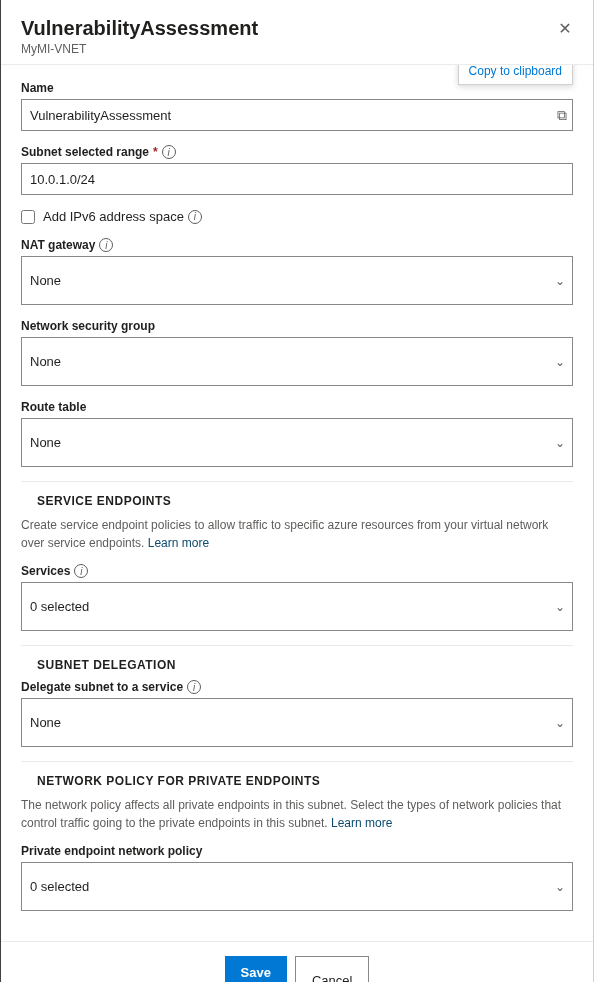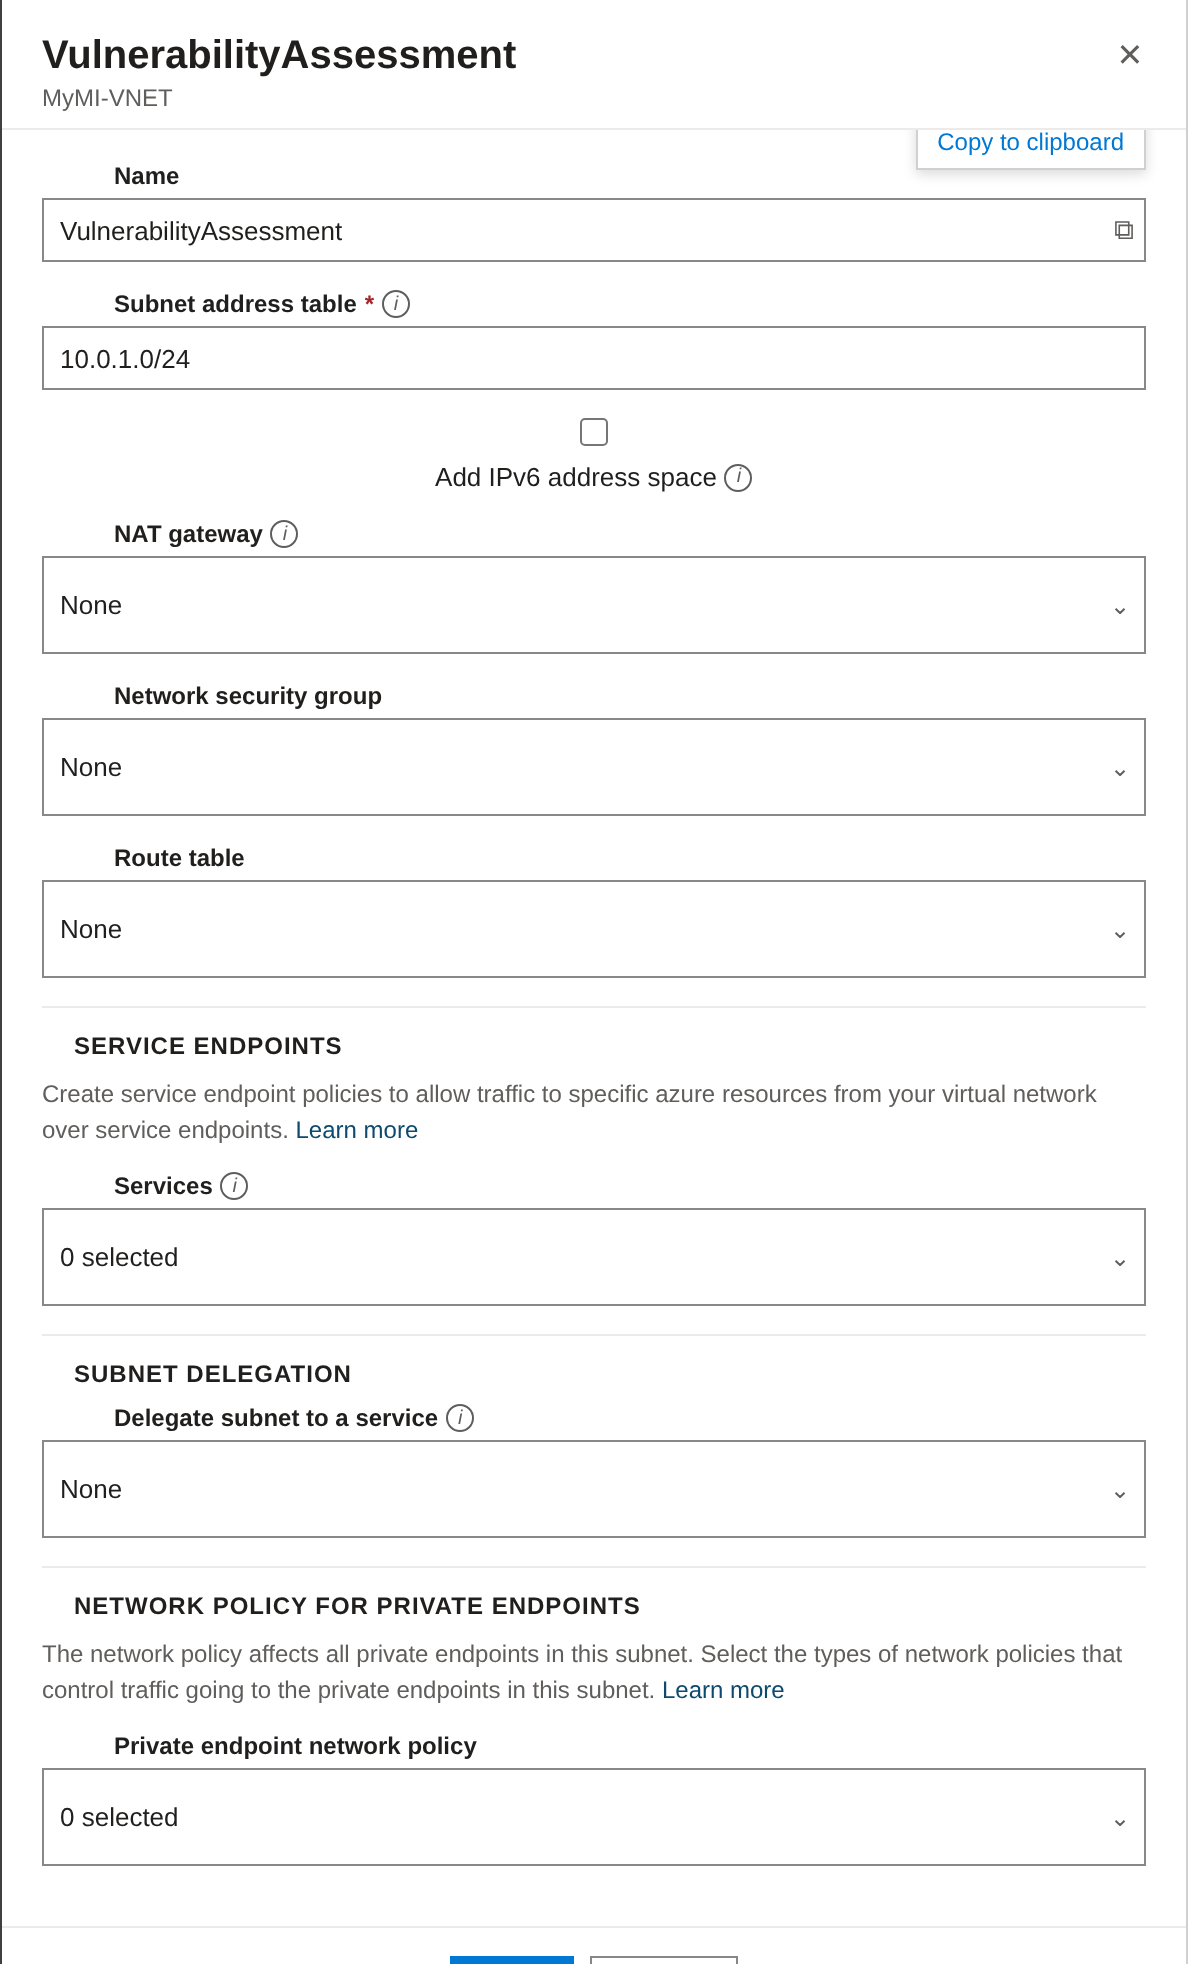--- a/index.html
+++ b/index.html
@@ -62,21 +62,20 @@
       margin-bottom: 14px;
     }
     .field-label {
       font-size: 12px;
       font-weight: 600;
       color: #201f1e;
       margin-bottom: 4px;
       display: flex;
       align-items: center;
       gap: 4px;
-      margin-left: 36px;
     }
     .required-star {
       color: #a4262c;
     }
     .info-icon {
       display: inline-flex;
       align-items: center;
       justify-content: center;
       width: 14px;
       height: 14px;
@@ -133,21 +132,20 @@
       font-size: 12px;
       color: #605e5c;
       text-align: right;
       margin-top: 3px;
     }
     .checkbox-row {
       display: flex;
       align-items: center;
       gap: 8px;
       margin-bottom: 14px;
-      flex-direction: column;
     }
     .checkbox-input {
       width: 14px;
       height: 14px;
       border: 1px solid #8a8886;
       cursor: pointer;
     }
     .checkbox-label {
       font-size: 13px;
       color: #201f1e;
@@ -258,21 +256,21 @@
         </div>
         <input type="text" class="text-input" value="VulnerabilityAssessment" style="">
         <button class="copy-icon-btn">
           <span>⧉</span>
         </button>
       </div>
     </div>
 
     <div class="field-group">
       <div class="field-label">
-        <span>Subnet address table</span>
+        <span>Subnet selected range</span>
         <span class="required-star">*</span>
         <span class="info-icon">i</span>
       </div>
       <input type="text" class="text-input" value="10.0.1.0/24" style="">
     </div>
 
     <div class="checkbox-row">
       <input type="checkbox" class="checkbox-input" style="">
       <label class="checkbox-label">
         <span>Add IPv6 address space</span>

